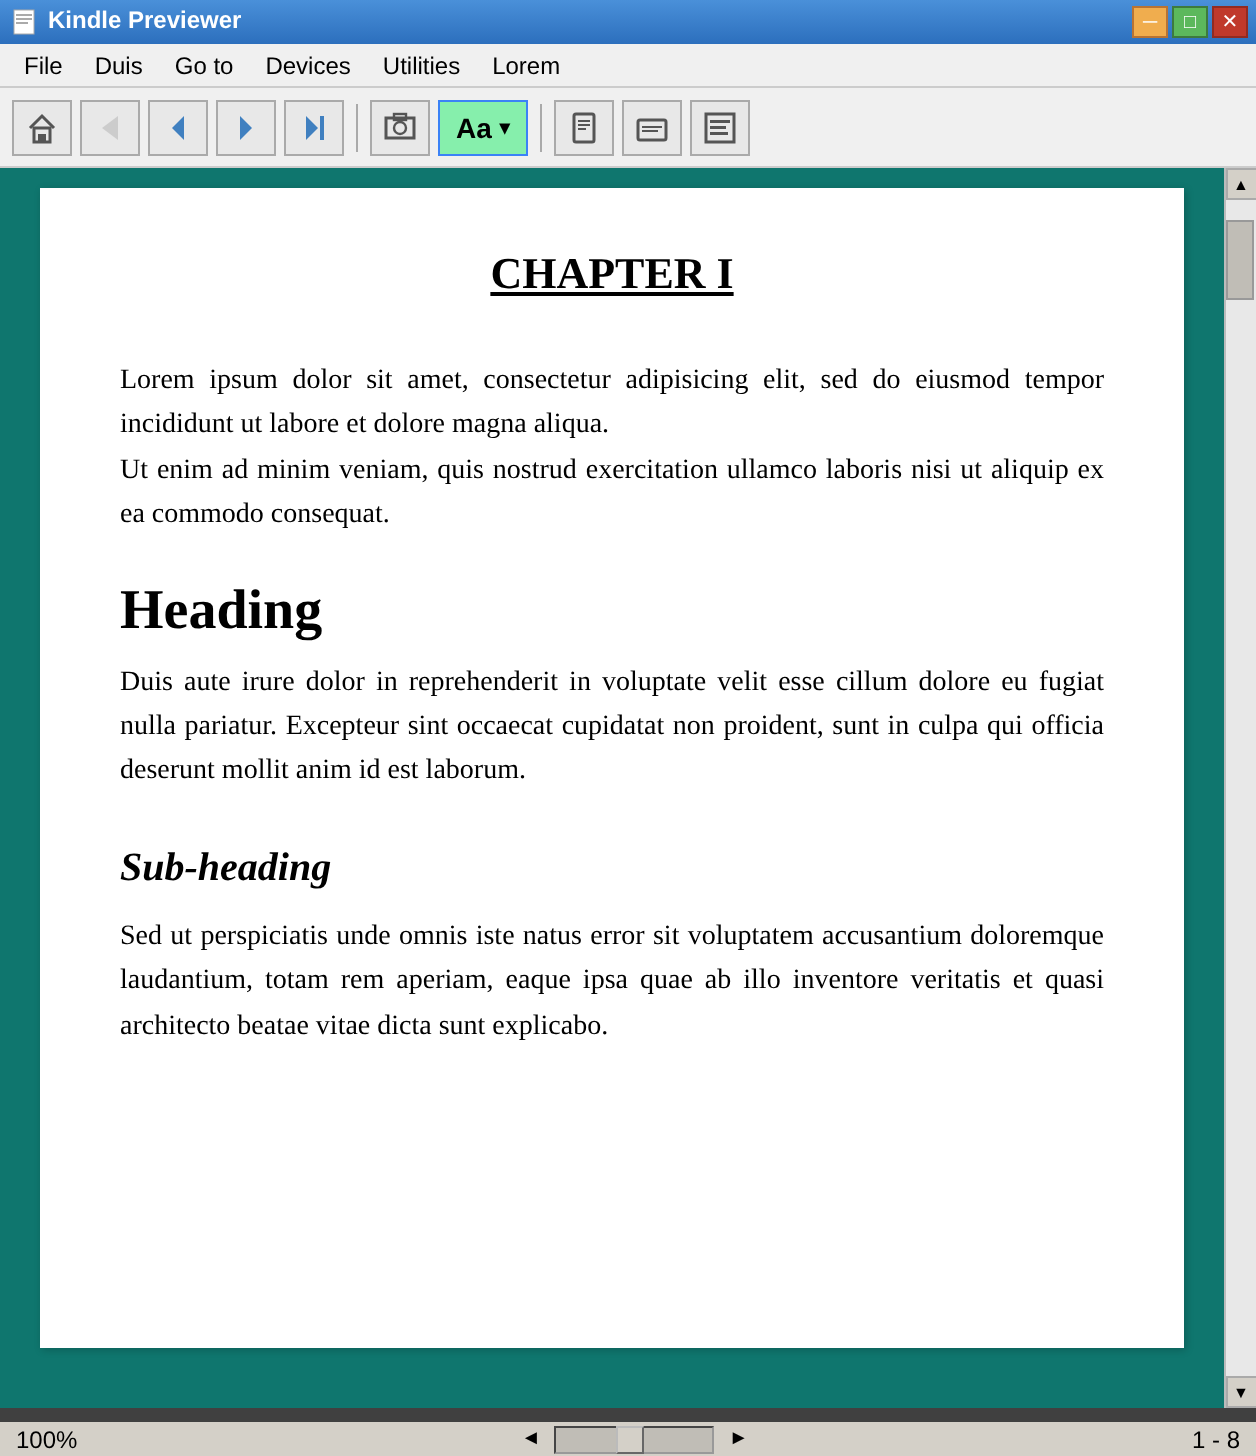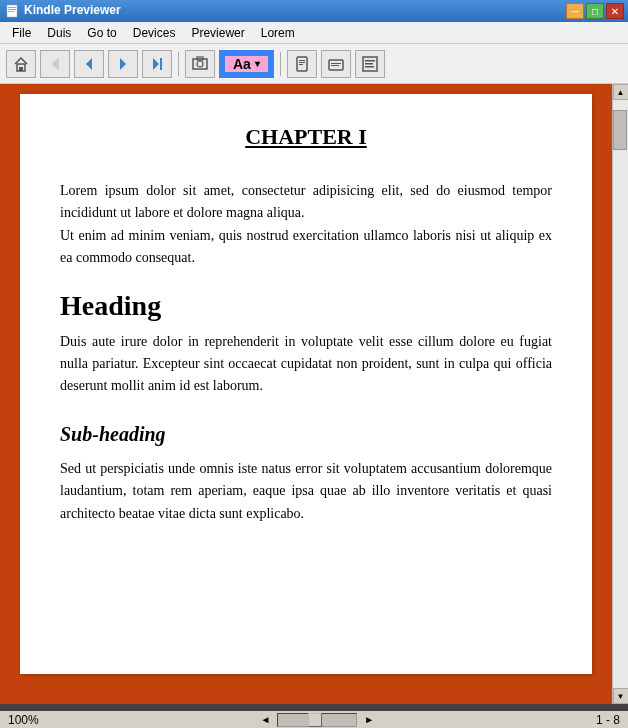--- a/index.html
+++ b/index.html
@@ -95,22 +95,22 @@
       color: #333;
     }
     .tb-btn.disabled { color: #aaa; cursor: default; }
     .tb-separator {
       width: 1px;
       height: 24px;
       background: #aaa;
       margin: 0 2px;
     }
     .font-btn {
-      background: #f9a8d4;
-      border: 6px solid #3b82f6;
+      background: #86efac;
+      border: 1px solid #3b82f6;
       height: 28px;
       padding: 0 8px;
       font-size: 14px;
       font-weight: bold;
       display: flex;
       align-items: center;
       cursor: pointer;
       gap: 4px;
     }
 
@@ -125,21 +125,21 @@
     
     .content-area {
       flex: 1;
       background: #f0eeea;
       display: flex;
       overflow: hidden;
     }
     .scroll-area {
       flex: 1;
       overflow-y: auto;
-      background: #c2410c;
+      background: #0f766e;
     }
     .scroll-area::-webkit-scrollbar { width: 0; }
 
     .page-content {
       background: white;
       margin: 10px 20px;
       padding: 30px 40px;
       min-height: 580px;
       box-shadow: 1px 1px 4px rgba(0,0,0,0.2);
       font-family: Georgia, 'Times New Roman', serif;
@@ -278,21 +278,21 @@
     <div class="title-btn max">□</div>
     <div class="title-btn">✕</div>
   </div>
 </div>
 
 <div class="menu-bar">
   <span class="menu-item">File</span>
   <span class="menu-item">Duis</span>
   <span class="menu-item">Go to</span>
   <span class="menu-item">Devices</span>
-  <span class="menu-item">Previewer</span>
+  <span class="menu-item">Utilities</span>
   <span class="menu-item">Lorem</span>
 </div>
 
 <div class="toolbar">
 
   <div class="tb-btn" title="Home">
     <svg class="icon-svg" viewBox="0 0 18 18">
       <path d="M3 9L9 3l6 6" fill="none" stroke="#555" stroke-width="1.5"></path>
       <rect x="5" y="9" width="8" height="7" fill="none" stroke="#555" stroke-width="1.5"></rect>
       <rect x="7" y="12" width="4" height="4" fill="#555"></rect>

